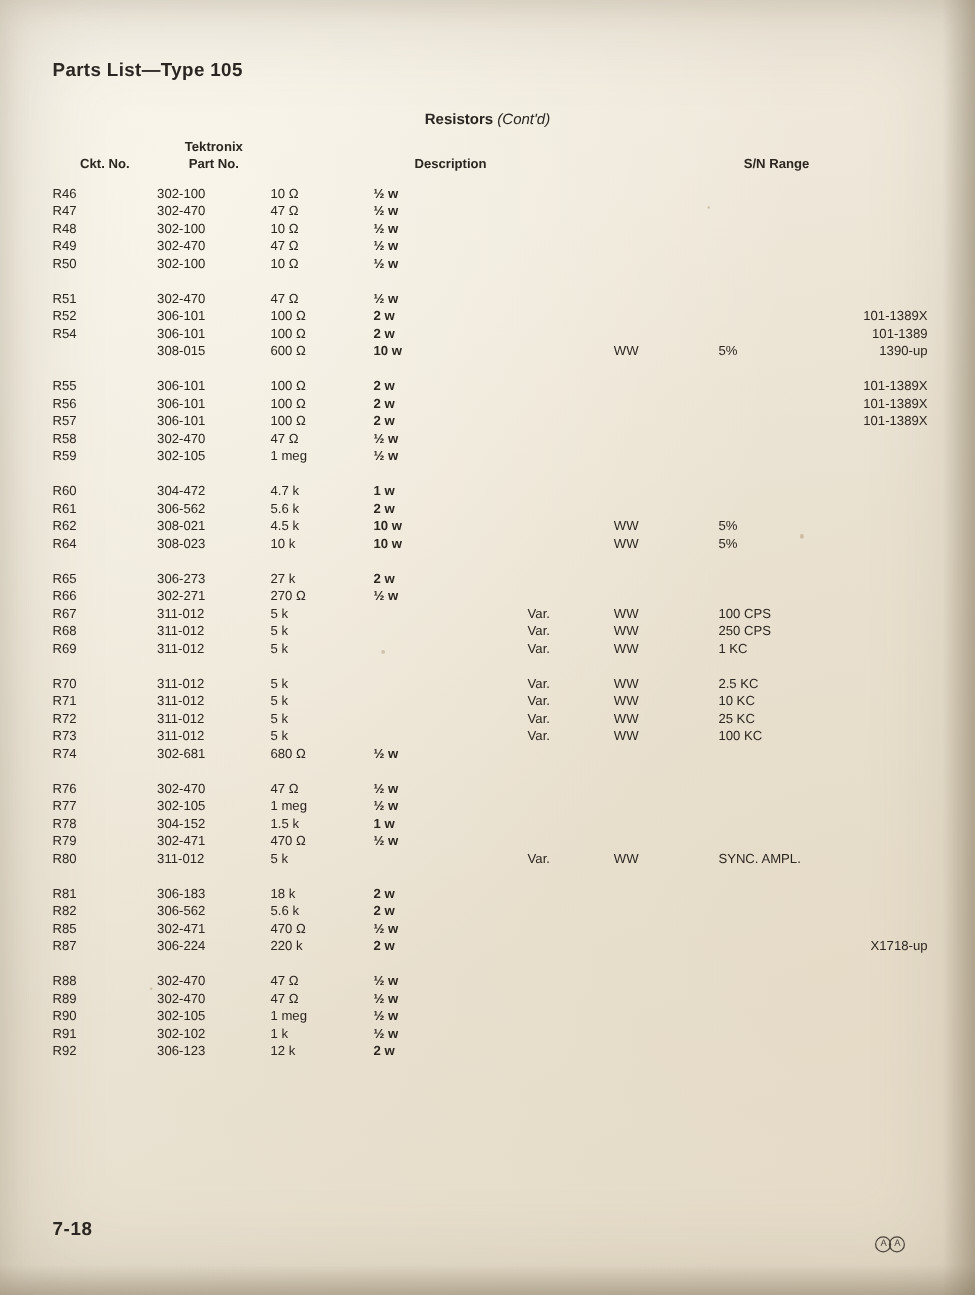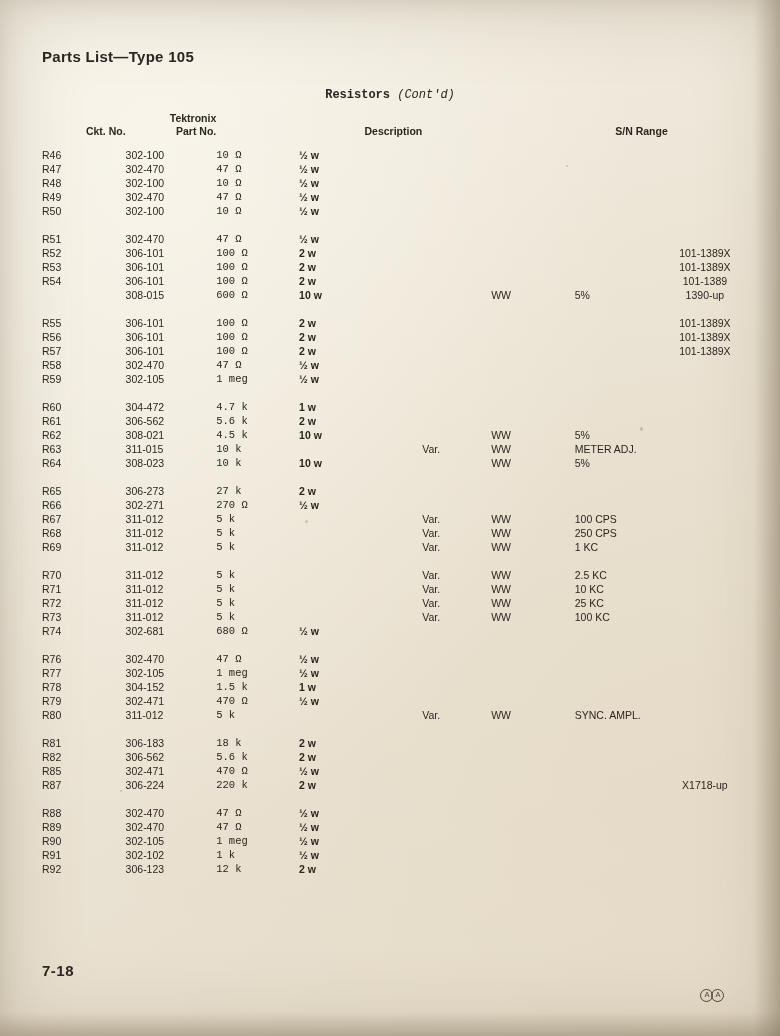--- a/index.html
+++ b/index.html
@@ -66,76 +66,75 @@
   }
 
   .section-title {
     position: absolute;
     left: 0;
     right: 0;
     top: 88px;
     text-align: center;
     font-size: 12px;
     color: #2a2521;
-    font-family: Liberation Mono, monospace;
   }
   .section-title .bold {
     font-weight: bold;
   }
   .section-title .cont {
     font-style: italic;
     font-weight: normal;
   }
 
   table.parts {
     position: absolute;
     left: 42px;
     top: 112px;
     width: 700px;
     border-collapse: collapse;
     font-size: 10.5px;
     color: #2b2620;
   }
   table.parts th {
     font-weight: bold;
-    text-align: right;
+    text-align: center;
     vertical-align: bottom;
     padding: 0 0 10px 0;
     font-size: 10.5px;
     line-height: 1.22;
     white-space: pre-line;
   }
   table.parts td {
     padding: 0;
     height: 14px;
     line-height: 14px;
     vertical-align: top;
     white-space: nowrap;
   }
   
   .c-ckt   { width: 100px; }
   .c-part  { width: 102px; }
-  .c-val   { width: 96px; font-family: Liberation Mono, monospace;  }
+  .c-val   { width: 96px;  }
   .c-desc  { width: 140px; font-weight: bold; }
   .c-type  { width: 82px;  }
   .c-extra { width: 100px; }
-  .c-sn    { width: 80px; text-align: center; }
+  .c-sn    { width: 80px; text-align: right; }
 
   th.c-ckt { padding-left: 0; }
   th.c-desc { text-align: left; margin-left: 45px; }
   th.c-sn  { text-align: left; }
 
   tr.spacer td {
     height: 13px;
   }
 
   .page-num {
     position: absolute;
     left: 42px;
-    bottom: 57px;
+    bottom: 44px;
     font-size: 15px;
     font-weight: bold;
     letter-spacing: 0.5px;
     color: #2a2521;
   }
   .corner-mark {
     position: absolute;
     right: 56px;
     bottom: 34px;
     font-size: 11px;
@@ -249,30 +248,20 @@
           <td class="c-ckt">R52</td>
           <td class="c-part">306-101</td>
           <td class="c-val">100 Ω</td>
           <td class="c-desc">2 w</td>
           <td class="c-type"></td>
           <td class="c-type"></td>
           <td class="c-extra"></td>
           <td class="c-sn">101-1389X</td>
         </tr>
         <tr>
-          <td class="c-ckt">R53</td>
-          <td class="c-part">306-101</td>
-          <td class="c-val">100 Ω</td>
-          <td class="c-desc">2 w</td>
-          <td class="c-type"></td>
-          <td class="c-type"></td>
-          <td class="c-extra"></td>
-          <td class="c-sn">101-1389X</td>
-        </tr>
-        <tr>
           <td class="c-ckt">R54</td>
           <td class="c-part">306-101</td>
           <td class="c-val">100 Ω</td>
           <td class="c-desc">2 w</td>
           <td class="c-type"></td>
           <td class="c-type"></td>
           <td class="c-extra"></td>
           <td class="c-sn">101-1389</td>
         </tr>
         <tr>
@@ -362,30 +351,20 @@
           <td class="c-sn"></td>
         </tr>
         <tr>
           <td class="c-ckt">R62</td>
           <td class="c-part">308-021</td>
           <td class="c-val">4.5 k</td>
           <td class="c-desc">10 w</td>
           <td class="c-type"></td>
           <td class="c-type">WW</td>
           <td class="c-extra">5%</td>
-          <td class="c-sn"></td>
-        </tr>
-        <tr>
-          <td class="c-ckt">R63</td>
-          <td class="c-part">311-015</td>
-          <td class="c-val">10 k</td>
-          <td class="c-desc"></td>
-          <td class="c-type">Var.</td>
-          <td class="c-type">WW</td>
-          <td class="c-extra">METER ADJ.</td>
           <td class="c-sn"></td>
         </tr>
         <tr>
           <td class="c-ckt">R64</td>
           <td class="c-part">308-023</td>
           <td class="c-val">10 k</td>
           <td class="c-desc">10 w</td>
           <td class="c-type"></td>
           <td class="c-type">WW</td>
           <td class="c-extra">5%</td>

